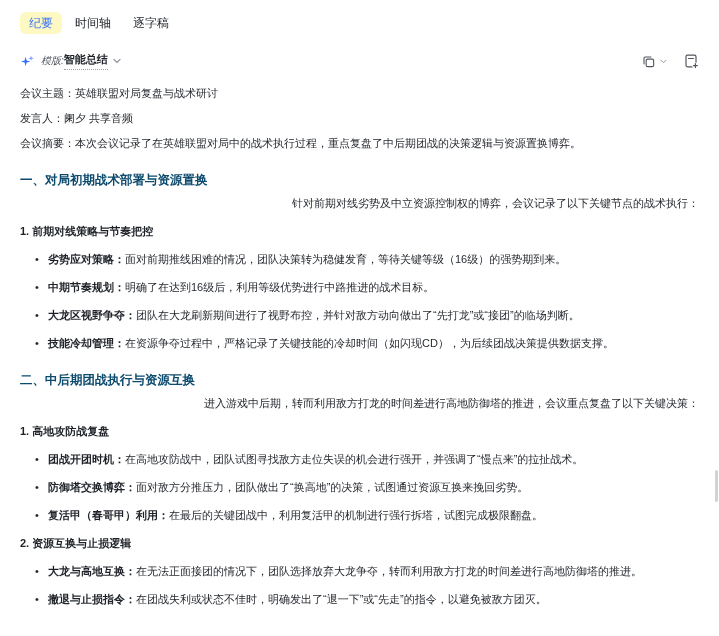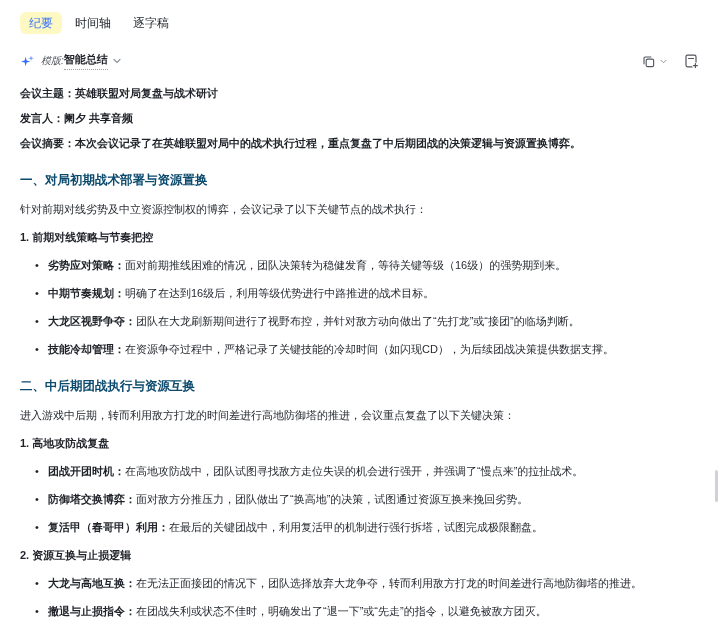--- a/index.html
+++ b/index.html
@@ -25,24 +25,24 @@
     border-bottom:1px dotted #9da3ab; padding-bottom:2px; cursor:pointer;
   }
   .tpl-chevron { margin-left:5px; display:flex; align-items:center; }
   .spacer { flex:1; }
   .icon-btn { display:flex; align-items:center; color:#51565d; cursor:pointer; }
   .icon-btn + .icon-btn { margin-left:6px; }
   .copy-group { display:flex; align-items:center; margin-right:16px; }
   .copy-group .chev { margin-left:4px; display:flex; }
   
   .content { padding:14px 20px 0 20px; }
-  .meta-block { margin-bottom:16px;font-weight:bold; }
+  .meta-block { margin-bottom:16px; }
   .meta-line { font-size:11px; line-height:16px; margin-bottom:9px; color:#1f2329; }
   .section-heading { font-size:12.5px; font-weight:bold; line-height:18px; margin:20px 0 0 0; color:#0c4a6e; }
-  .section-intro { font-size:11px; line-height:16px; margin-top:12px; }
+  .section-intro { font-size:11px; line-height:16px; margin-top:6px;text-align:right; }
   .sub-title { font-size:11px; font-weight:bold; line-height:16px; margin-top:12px; }
   .bullet { position:relative; padding-left:28px; margin-top:12px; font-size:11px; line-height:16px; }
   .bullet .dot { position:absolute; left:15px; top:0; font-size:11px; }
   .bullet .blabel { font-weight:600; }
   
   .scrollbar-thumb {
     position:absolute; right:1px; top:470px; width:3px; height:32px;
     background:#cfd3d7; border-radius:2px;
   }
   svg { display:block; }

